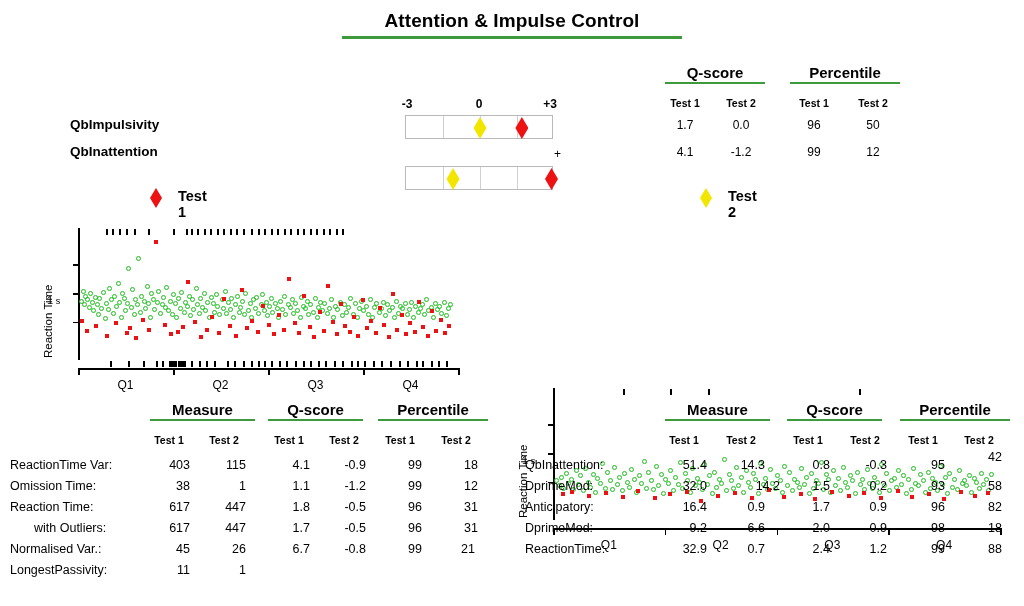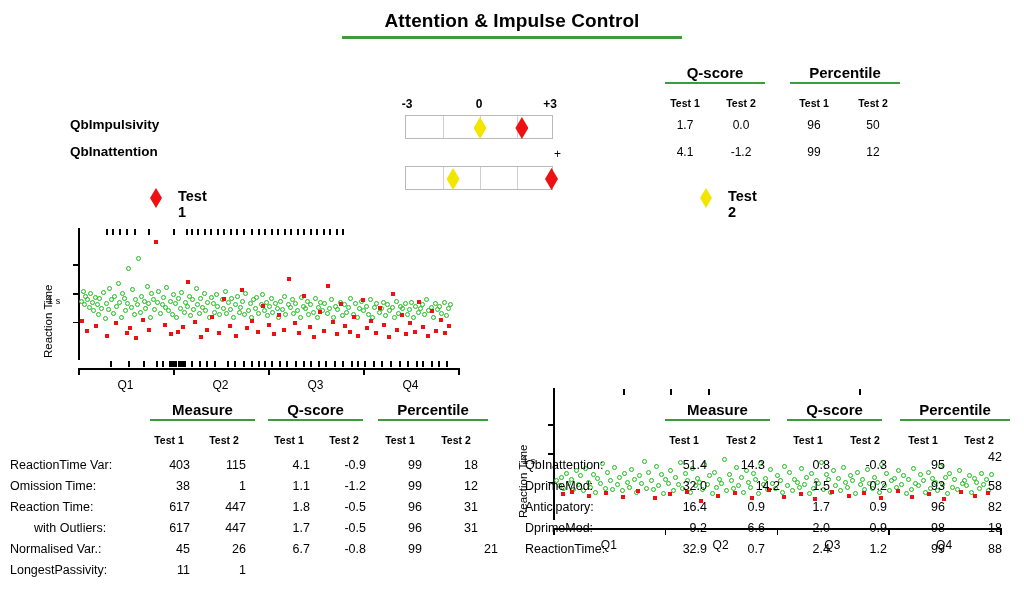--- a/index.html
+++ b/index.html
@@ -756,21 +756,21 @@
     <div class="val" style="left: 258px; width: 42px; top: 123px;">1.7</div>
     <div class="val" style="left: 314px; width: 42px; top: 123px;">-0.5</div>
     <div class="val" style="left: 370px; width: 42px; top: 123px;">96</div>
     <div class="val" style="left: 426px; width: 42px; top: 123px;">31</div>
     <div class="lbl" style="left: 0px; top: 144px;">Normalised Var.:</div>
     <div class="val" style="left: 138px; width: 42px; top: 144px;">45</div>
     <div class="val" style="left: 194px; width: 42px; top: 144px;">26</div>
     <div class="val" style="left: 258px; width: 42px; top: 144px;">6.7</div>
     <div class="val" style="left: 314px; width: 42px; top: 144px;">-0.8</div>
     <div class="val" style="left: 370px; width: 42px; top: 144px;">99</div>
-    <div class="val" style="left: 446px; width: 42px; top: 144px;">21</div>
+    <div class="val" style="left: 423px; width: 42px; top: 144px;">21</div>
     <div class="lbl" style="left: 0px; top: 165px;">LongestPassivity:</div>
     <div class="val" style="left: 138px; width: 42px; top: 165px;">11</div>
     <div class="val" style="left: 194px; width: 42px; top: 165px;">1</div>
   </div>
 
 <div class="abs btbl" id="btbl-right" style="left:525px;top:398px;width:495px;height:200px;">
   <div class="abs hdr-grp" style="left:140px;top:3px;width:105px;">
     <span>Measure</span>
     <div class="hdr-rule"></div>
   </div>

